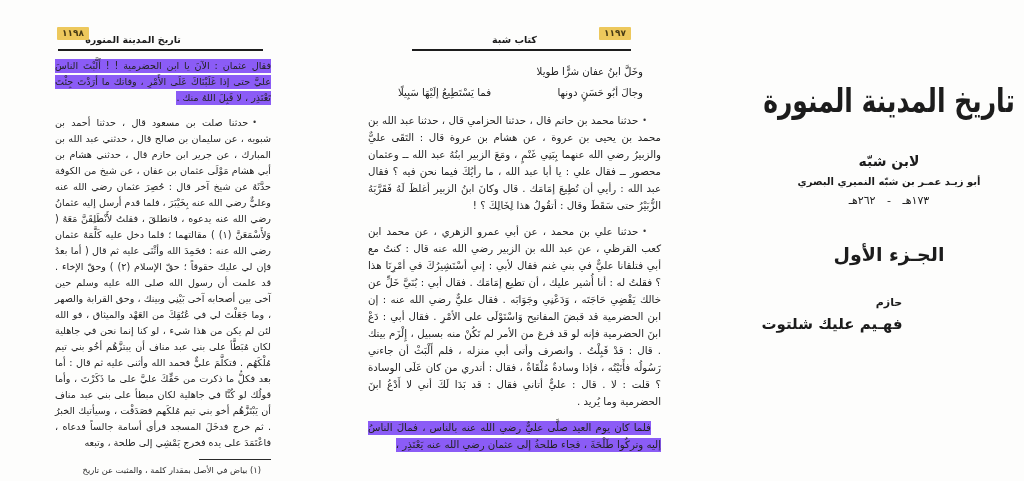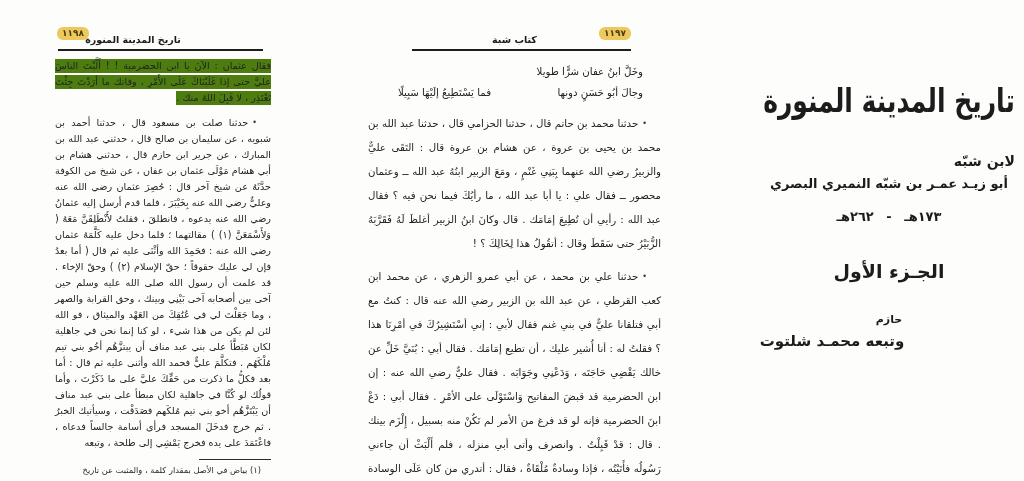--- a/index.html
+++ b/index.html
@@ -21,38 +21,38 @@
 
   .pg-header { position: relative; height: 18px; text-align: center; }
   .pg-title  { font-size: 9.5px; font-weight: bold; letter-spacing: .3px; }
   .page-left .pg-title { position: relative; right: 30px; }
   .pg-num {
     position: absolute; top: -1px;
     background: #edc85c;
     color: #473a15;
     font-size: 9px; font-weight: bold;
     padding: 1px 5px 2px 5px;
-    border-radius: 6px;
+    border-radius: 1px;
   }
   .page-left .pg-num { left: 2px; }
   .page-mid  .pg-num { right: 30px; }
   .rule { height: 2px; background: #1d1d1d; }
   .page-left .rule { margin: 3px 8px 0 3px; }
   .page-mid  .rule { margin: 3px 30px 0 44px; }
 
   .para {
     font-size: 9.6px;
     line-height: 16px;
     text-align: justify;
     color: #222;
   }
-  .page-mid .para { font-size: 10.2px; line-height: 24px; }
+  .page-mid .para { font-size: 10.2px; line-height: 17px; }
 
   .hl {
-    background: #4d7c0f;
+    background: #8b5cf6;
     padding: 1px 0 2px 0;
   }
   .hl-para { margin-top: 7px; }
   .bullet-para { margin-top: 9px; text-indent: 14px; }
   .bullet { font-size: 8px; vertical-align: 1px; padding-left: 4px; color: #333; }
 
   .poetry { margin: 10px 18px 0 30px; }
   .verse {
     display: flex; justify-content: space-between;
     font-size: 10.2px; font-weight: 500;
@@ -75,23 +75,23 @@
   
   .cover { position: absolute; left: 763px; top: 72px; width: 252px; text-align: center; }
   .cover-kitab  { font-size: 17px; font-weight: bold; letter-spacing: 1px; }
   .cover-title  {
     margin-top: 14px;
     font-size: 25px; font-weight: bold;
     white-space: nowrap;
     transform: scaleY(1.3);
     letter-spacing: -1px;
   }
-  .cover-byline { margin-top: 38px; font-size: 14px; font-weight: bold; text-align: right; }
-  .cover-author { margin-top: 7px; font-size: 13px; font-weight: bold; white-space: nowrap; }
-  .cover-dates  { margin-top: 18px; font-size: 13px; font-weight: bold; word-spacing: 8px; }
+  .cover-byline { margin-top: 38px; font-size: 14px; font-weight: bold; }
+  .cover-author { margin-top: 7px; font-size: 10px; font-weight: bold; white-space: nowrap; }
+  .cover-dates  { margin-top: 7px; font-size: 11px; font-weight: normal; word-spacing: 8px; }
   .cover-volume { margin-top: 36px; font-size: 19px; font-weight: bold; }
   .cover-edited { margin-top: 31px; font-size: 11px; font-weight: bold; }
   .cover-editor { position: relative; left: -57px; margin-top: 6px; font-size: 15px; font-weight: bold; white-space: nowrap; }
 </style>
 </head>
 <body>
 
 <section class="page page-left">
   <div class="pg-header">
     <span class="pg-title">تاريخ المدينة المنورة</span>
@@ -122,23 +122,24 @@
     <div class="verse">
       <span>وجالَ أبُو حَسَنٍ دونها</span>
       <span>فما يَسْتَطِيعُ إلَيْهَا سَبِيلًا</span>
     </div>
   </div>
 
   <p class="para bullet-para"><span class="bullet">•</span><span>حدثنا محمد بن حاتم قال ، حدثنا الحزامي قال ، حدثنا عبد الله بن محمد بن يحيى بن عروة ، عن هشام بن عروة قال : التَقَى عليٌّ والزبيرُ رضي الله عنهما بِبَنِي غَنْمٍ ، ومَعَ الزبير ابنُهُ عبد الله ــ وعثمان محصور ــ فقال علي : يا أبا عبد الله ، ما رأيُكَ فيما نحن فيه ؟ فقال عبد الله : رأيي أن تُطِيعَ إمَامَك . قال وكانَ ابنُ الزبير أغلظَ لَهُ فَقَرَّبَهُ الزُّبَيْرُ حتى سَقَطَ وقال : أتقُولُ هذا لِخَالِكَ ؟ !</span></p>
 
   <p class="para bullet-para"><span class="bullet">•</span><span>حدثنا علي بن محمد ، عن أبي عمرو الزهري ، عن محمد ابن كعب القرظي ، عن عبد الله بن الزبير رضي الله عنه قال : كنتُ مع أبي فتلقانا عليٌّ في بني غنم فقال لأبي : إني أسْتَشِيرُكَ في أمْرِنَا هذا ؟ فقلتُ له : أنا أُشير عليك ، أن تطيع إمَامَك . فقال أبي : بُنَيَّ خَلِّ عن خالك يَقْضِي حَاجَتَه ، وَدَعْنِي وجَوَابَه . فقال عليٌّ رضي الله عنه : إن ابن الحضرمية قد قبضَ المفاتيح وَاسْتَوْلَى على الأمْرِ . فقال أبي : دَعْ ابنَ الحضرمية فإنه لو قد فرغ من الأمر لم تَكُنْ منه بسبيل ، إِلْزَم بيتك . قال : قدْ قَبِلْتُ . وانصرف وأتى أبي منزله ، فلم أَلْبَثْ أن جاءني رَسُولُه فأَتَيْتُه ، فإذا وسادةٌ مُلْقَاةٌ ، فقال : أتدري من كان عَلَى الوسادة ؟ قلت : لا . قال : عليٌّ أتاني فقال : قد بَدَا لَكَ أني لا أَدْعُ ابنَ الحضرمية وما يُريد .</span></p>
 
+  <p class="para hl-bottom"><span class="hl">فلما كان يوم العيد صلَّى عليٌّ رضي الله عنه بالناس ، فمالَ الناسُ إليه وتركُوا طَلْحَةَ ، فجاء طلحةُ إلى عثمان رضي الله عنه يَعْتَذِر ،</span></p>
 </section>
 
 <section class="cover">
   <div class="cover-title">تاريخ المدينة المنورة</div>
   <div class="cover-byline">لابن شبّه</div>
   <div class="cover-author">أبو زيـد عمـر بن شبّه النميري البصري</div>
   <div class="cover-dates">١٧٣هـ - ٢٦٢هـ</div>
   <div class="cover-volume">الجـزء الأول</div>
   <div class="cover-edited">حازم</div>
-  <div class="cover-editor">وتبعه محمـد شلتوت</div>
+  <div class="cover-editor">فهـيم عليك شلتوت</div>
 </section>
 
 </body></html>

